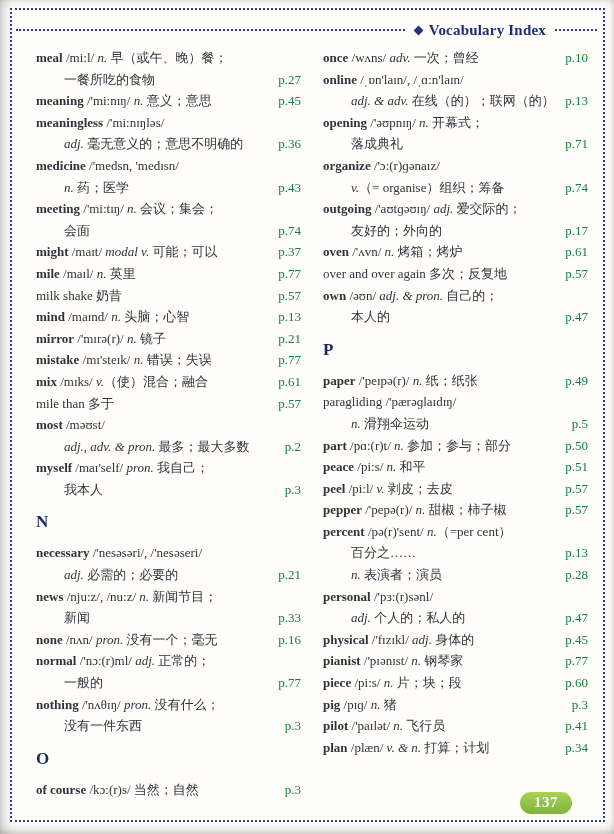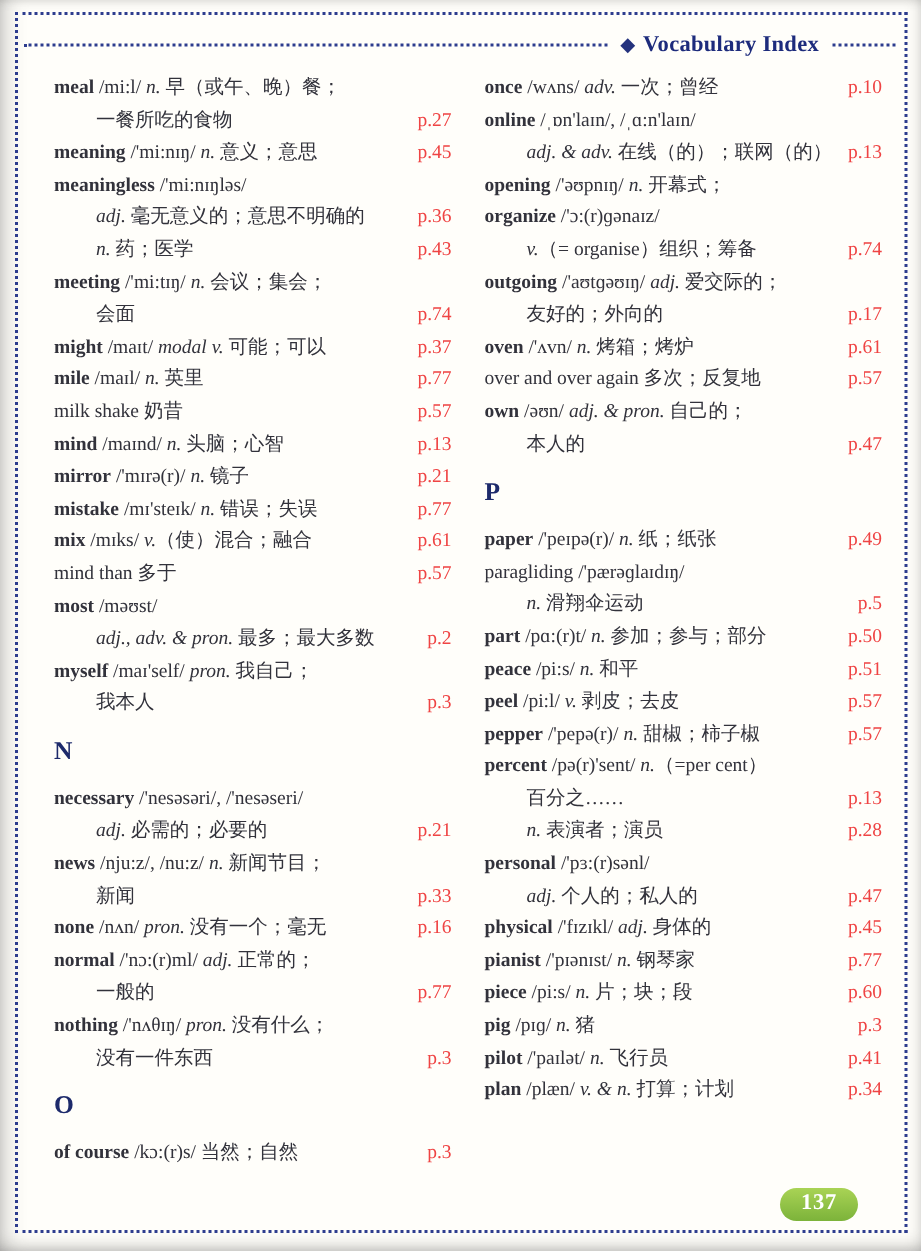--- a/index.html
+++ b/index.html
@@ -50,21 +50,21 @@
     position: absolute;
     top: 47px; left: 36px; right: 26px; bottom: 28px;
     display: flex;
     gap: 22px;
   }
   .col { flex: 1; min-width: 0; }
   .entry { font-size: 13px; line-height: 21.6px; color: #32323b; }
   .line { display: flex; align-items: baseline; }
   .line-text { flex: 1; }
   .line.cont { padding-left: 28px; }
-  .page-ref { margin-left: 6px; white-space: nowrap; color: #ef4444; }
+  .page-ref { margin-left: 6px; white-space: nowrap; color: #15803d; }
   .bold { font-weight: bold; }
   .italic { font-style: italic; }
   .reg { font-style: normal; font-weight: normal; }
   .section-letter {
     font-weight: bold;
     font-size: 17px;
     color: #1d2a6b;
     margin: 12px 0 10px;
   }
   .page-badge {
@@ -113,20 +113,23 @@
         <div class="entry">
           <div class="line">
             <span class="line-text"><span class="bold">meaningless</span><span class="reg"> /'mi:nɪŋləs/</span></span>
           </div>
           <div class="line cont">
             <span class="line-text"><span class="italic">adj.</span><span class="reg"> 毫无意义的；意思不明确的</span></span>
             <span class="page-ref">p.36</span>
           </div>
         </div>
         <div class="entry">
+          <div class="line">
+            <span class="line-text"><span class="bold">medicine</span><span class="reg"> /'medsn, 'medɪsn/</span></span>
+          </div>
           <div class="line cont">
             <span class="line-text"><span class="italic">n.</span><span class="reg"> 药；医学</span></span>
             <span class="page-ref">p.43</span>
           </div>
         </div>
         <div class="entry">
           <div class="line">
             <span class="line-text"><span class="bold">meeting</span><span class="reg"> /'mi:tɪŋ/ </span><span class="italic">n.</span><span class="reg"> 会议；集会；</span></span>
           </div>
           <div class="line cont">
@@ -171,21 +174,21 @@
           </div>
         </div>
         <div class="entry">
           <div class="line">
             <span class="line-text"><span class="bold">mix</span><span class="reg"> /mɪks/ </span><span class="italic">v.</span><span class="reg">（使）混合；融合</span></span>
             <span class="page-ref">p.61</span>
           </div>
         </div>
         <div class="entry">
           <div class="line">
-            <span class="line-text"><span class="reg">mind than 多于</span></span>
+            <span class="line-text"><span class="reg">mile than 多于</span></span>
             <span class="page-ref">p.57</span>
           </div>
         </div>
         <div class="entry">
           <div class="line">
             <span class="line-text"><span class="bold">most</span><span class="reg"> /məʊst/</span></span>
           </div>
           <div class="line cont">
             <span class="line-text"><span class="italic">adj., adv. &amp; pron.</span><span class="reg"> 最多；最大多数</span></span>
             <span class="page-ref">p.2</span>
@@ -263,20 +266,24 @@
             <span class="line-text"><span class="bold">online</span><span class="reg"> /ˌɒn'laɪn/, /ˌɑ:n'laɪn/</span></span>
           </div>
           <div class="line cont">
             <span class="line-text"><span class="italic">adj. &amp; adv.</span><span class="reg"> 在线（的）；联网（的）</span></span>
             <span class="page-ref">p.13</span>
           </div>
         </div>
         <div class="entry">
           <div class="line">
             <span class="line-text"><span class="bold">opening</span><span class="reg"> /'əʊpnɪŋ/ </span><span class="italic">n.</span><span class="reg"> 开幕式；</span></span>
+          </div>
+          <div class="line cont">
+            <span class="line-text"><span class="reg">落成典礼</span></span>
+            <span class="page-ref">p.71</span>
           </div>
         </div>
         <div class="entry">
           <div class="line">
             <span class="line-text"><span class="bold">organize</span><span class="reg"> /'ɔ:(r)ɡənaɪz/</span></span>
           </div>
           <div class="line cont">
             <span class="line-text"><span class="italic">v.</span><span class="reg">（= organise）组织；筹备</span></span>
             <span class="page-ref">p.74</span>
           </div>

